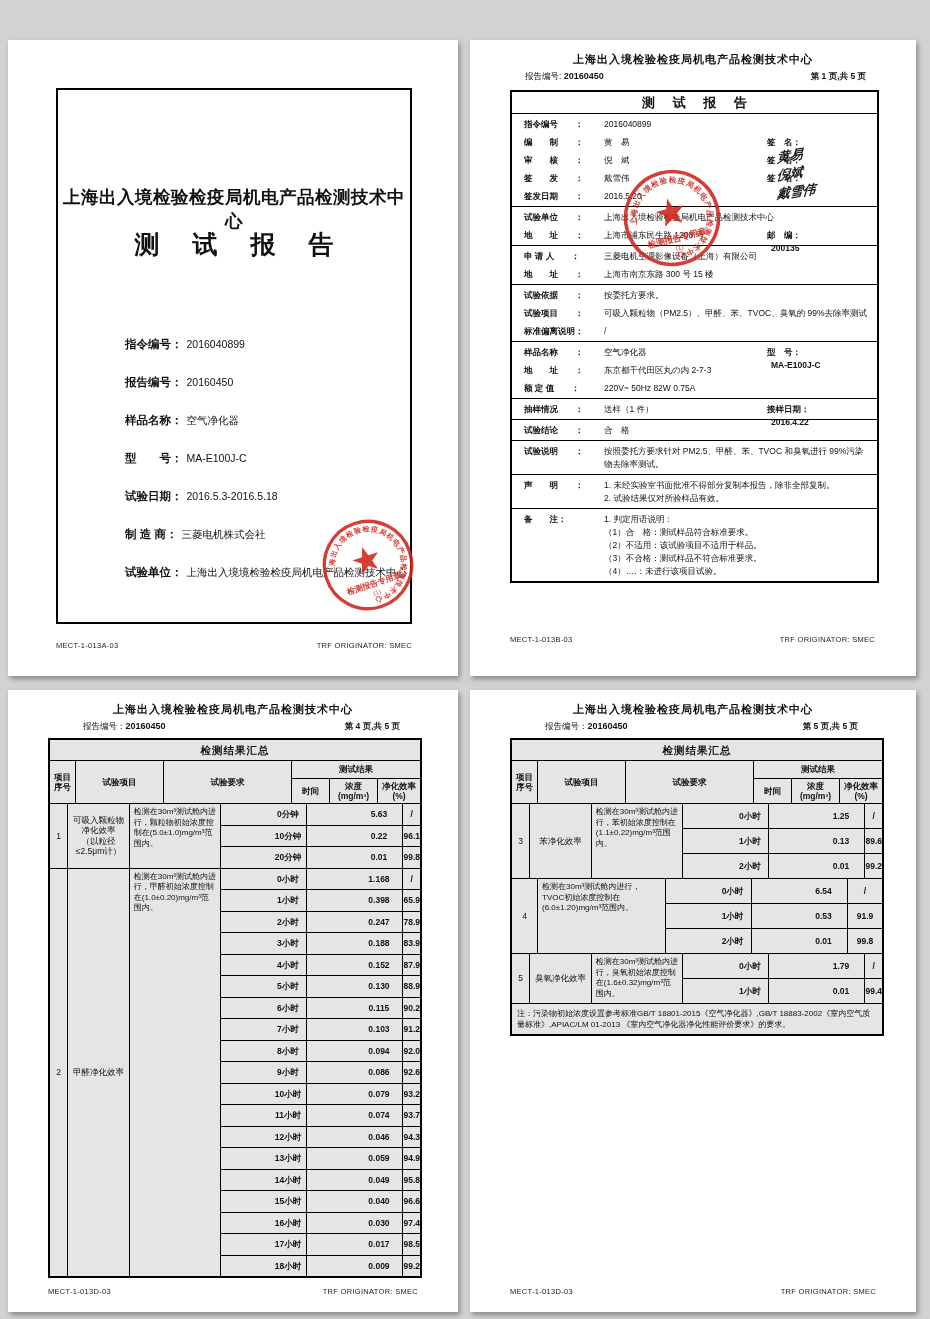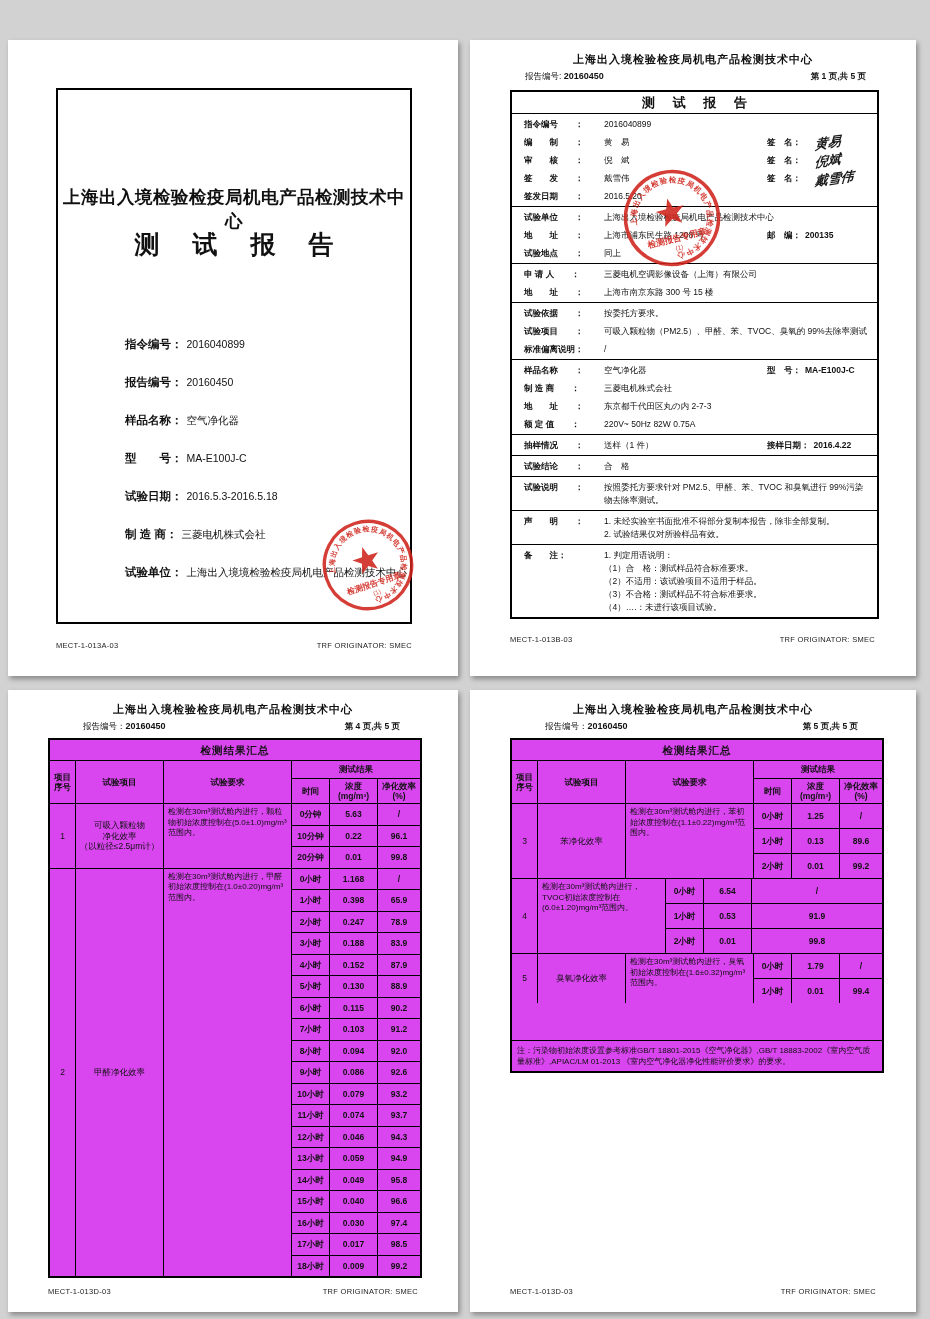--- a/index.html
+++ b/index.html
@@ -36,33 +36,33 @@
 
   
   .p2-table{position:absolute;left:40px;top:50px;width:365px;border:2px solid #000;background:#fff;}
   .p2-title{height:21px;line-height:21px;text-align:center;font-weight:bold;font-size:13px;
             letter-spacing:7px;text-indent:7px;border-bottom:1.5px solid #000;}
   .p2sec{padding:1px 0;}
   .p2sec + .p2sec{border-top:1.5px solid #000;}
   .p2row{position:relative;display:flex;align-items:flex-start;padding:2.5px 0 2.5px 12px;}
   .p2lab{display:inline-block;width:76px;font-weight:bold;font-size:8.5px;line-height:13px;white-space:pre;flex:none;}
   .p2val{font-size:8.5px;line-height:13px;margin-left:4px;white-space:pre-line;max-width:265px;}
-  .pair{position:absolute;left:255px;top:2.5px;display:flex;align-items:flex-start;}
+  .pair{position:absolute;left:255px;top:2.5px;display:flex;align-items:flex-start;flex-direction:column;}
   .p2lab2{font-weight:bold;font-size:8.5px;line-height:13px;white-space:pre;}
   .p2val2{font-size:8.5px;line-height:13px;margin-left:4px;font-weight:bold;}
   .sig{display:inline-block;font-family:"DejaVu Serif",serif;font-style:italic;font-weight:bold;
        font-size:13px;line-height:13px;transform:rotate(-8deg) skewX(-12deg);margin-left:10px;color:#1a1a1a;}
 
   
   .stamp{position:absolute;opacity:.88;}
   #p1 .stamp{left:263px;top:428px;width:94px;height:94px;}
   #p2 .stamp{left:152px;top:128px;width:100px;height:100px;}
 
   
-  .rtable{position:absolute;left:40px;top:48px;border:2px solid #000;background:#d946ef;}
+  .rtable{position:absolute;left:40px;top:48px;border:2px solid #000;background:#e5e5e5;}
   #p3 .rtable,#p4 .rtable{width:370px;}
   .rt-title{height:20px;line-height:20px;text-align:center;font-weight:bold;font-size:10.5px;
             border-bottom:1.5px solid #000;letter-spacing:1px;}
   .c1{width:26px;}.c2{width:88px;}.c3{width:128px;}.c4{width:38px;}.c5{width:48px;}.c6{flex:1;}
   .cell{box-sizing:border-box;display:flex;align-items:center;justify-content:center;text-align:center;
         font-size:8.5px;line-height:10.5px;}
   .rhead{display:flex;}
   .rhead .hc{border-right:1px solid #000;font-weight:bold;white-space:pre-line;}
   .hleft{height:42px;}
   .hright{flex:1;display:flex;flex-direction:column;}
@@ -72,23 +72,23 @@
   .hsub .cell{font-weight:bold;}
   .hsub .c4,.hsub .c5{border-right:1px solid #000;}
   .group{display:flex;border-top:1px solid #000;}
   .group > .cell{border-right:1px solid #000;white-space:pre-line;}
   .req{justify-content:flex-start;text-align:left;padding:3px 4px;font-size:8px;align-items:flex-start;}
   .mrows{flex:1;display:flex;flex-direction:column;}
   .mrow{display:flex;}
   .mrow + .mrow{border-top:1px solid #000;}
   #p3 .mrow{height:20.5px;}
   #p4 .mrow{height:24px;}
-  .mrow .c4,.mrow .c5{border-right:1px solid #000;}
+  .mrow .c4,.mrow .c5{border-right:1px solid #000;margin-left:48px;}
   .mrow .cell{font-weight:bold;font-size:8.5px;}
-  .rnote{border-top:1px solid #000;padding:4px 5px;font-size:8px;line-height:11px;margin-top:37px;}
+  .rnote{border-top:1px solid #000;padding:4px 5px;font-size:8px;line-height:11px;}
 </style>
 </head>
 <body>
 
 <div class="page" id="p1">
   <div class="p1-box">
     <div class="p1-org">上海出入境检验检疫局机电产品检测技术中心</div>
     <div class="p1-title">测 试 报 告</div>
     <div class="p1-fields">
 
@@ -215,29 +215,20 @@
           <span class="p2lab">地　　址　　：</span>
           <span class="p2val">上海市浦东民生路 1208 号</span>
           <span class="pair">
             <span class="p2lab2">邮　编：</span>
             <span class="p2val2">200135</span>
             <span class="sig"></span>
           </span>
         </div>
 
 
-      <div class="p2row">
-          <span class="p2lab">试验地点　　：</span>
-          <span class="p2val">同上</span>
-          <span class="pair">
-            <span class="p2lab2"></span>
-            <span class="p2val2"></span>
-            <span class="sig"></span>
-          </span>
-        </div>
     </div>
     <div class="p2sec">
       <div class="p2row">
           <span class="p2lab">申 请 人　　：</span>
           <span class="p2val">三菱电机空调影像设备（上海）有限公司</span>
           <span class="pair">
             <span class="p2lab2"></span>
             <span class="p2val2"></span>
             <span class="sig"></span>
           </span>
@@ -288,29 +279,20 @@
       <div class="p2row">
           <span class="p2lab">样品名称　　：</span>
           <span class="p2val">空气净化器</span>
           <span class="pair">
             <span class="p2lab2">型　号：</span>
             <span class="p2val2">MA-E100J-C</span>
             <span class="sig"></span>
           </span>
         </div>
 
-      <div class="p2row">
-          <span class="p2lab">制 造 商　　：</span>
-          <span class="p2val">三菱电机株式会社</span>
-          <span class="pair">
-            <span class="p2lab2"></span>
-            <span class="p2val2"></span>
-            <span class="sig"></span>
-          </span>
-        </div>
 
       <div class="p2row">
           <span class="p2lab">地　　址　　：</span>
           <span class="p2val">东京都千代田区丸の内 2-7-3</span>
           <span class="pair">
             <span class="p2lab2"></span>
             <span class="p2val2"></span>
             <span class="sig"></span>
           </span>
         </div>

